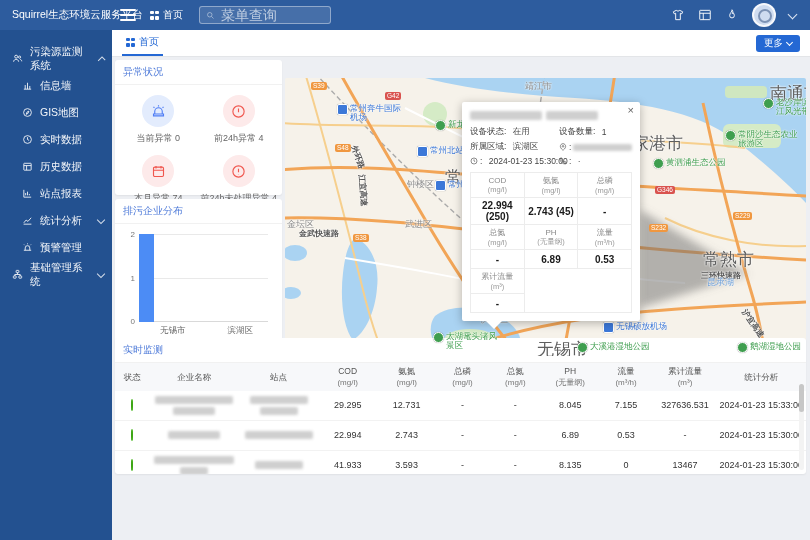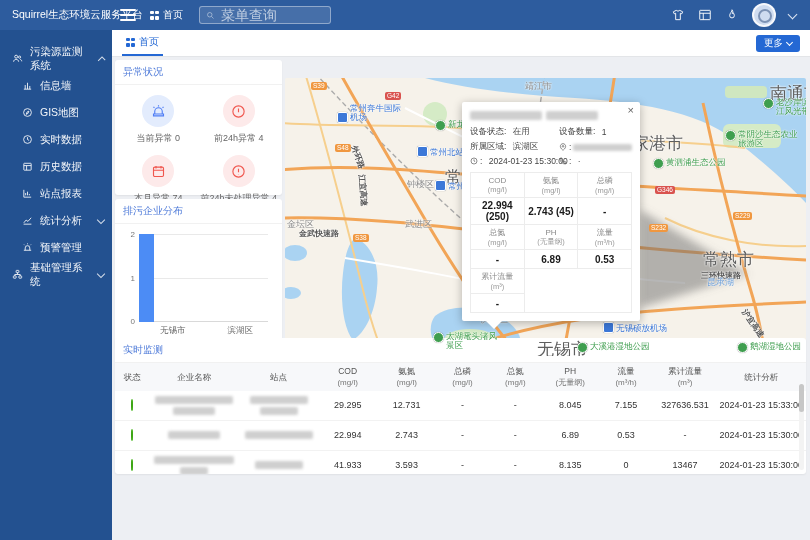--- a/index.html
+++ b/index.html
@@ -65,21 +65,21 @@
   
   #map{position:absolute;left:173px;top:2px;width:521px;height:278px;background:#f6f2ea;overflow:hidden;border-radius:2px;margin-top:20px;}
   #map svg.base{position:absolute;left:0;top:0;z-index:0;}
   .mlabel{position:absolute;z-index:2;color:#8a8a8a;font-size:9px;white-space:nowrap;text-shadow:0 0 2px #fff,0 0 2px #fff;}
   .mlabel.city{font-size:17px;color:#5e5e5e;}
   .mlabel.road{font-size:8px;font-weight:bold;color:#555;}
   .mlabel.water{color:#6fa0d8;}
   .poi{position:absolute;z-index:2;display:flex;align-items:flex-start;gap:2px;font-size:8.5px;line-height:1.1;text-shadow:0 0 2px #fff,0 0 2px #fff;}
   .poi .dot{width:9px;height:9px;border-radius:50%;border:1.5px solid #fff;box-shadow:0 0 1px rgba(0,0,0,.4);flex:0 0 auto;}
   .poi.green{color:#3f9e4f;} .poi.green .dot{background:#3f9e4f;}
-  .poi.blue{color:#3c78d8;align-items:flex-end;} .poi.blue .dot{background:#3c78d8;border-radius:2px;}
+  .poi.blue{color:#3c78d8;} .poi.blue .dot{background:#3c78d8;border-radius:2px;}
   .badge{position:absolute;z-index:1;font-size:6.5px;color:#fff;border-radius:2px;padding:0 2px;line-height:8px;height:8px;}
   .badge.s{background:#f0973f;} .badge.g{background:#d9534f;}
   .pin{position:absolute;z-index:3;width:13px;height:16px;}
   
   .popup{position:absolute;left:177px;top:24px;width:178px;z-index:5;background:#fff;border-radius:2px;
          box-shadow:0 2px 10px rgba(0,0,0,.28);padding:7px 8px 8px;box-sizing:border-box;}
   .popup-close{position:absolute;right:6px;top:3px;font-size:11px;color:#666;cursor:pointer;line-height:1;}
   .popup-title{display:flex;gap:4px;margin:2px 0 6px;}
   .blur{background:#cfcfcf;border-radius:2px;filter:blur(1.6px);display:inline-block;}
   .pinfo{display:grid;grid-template-columns:55% 45%;row-gap:3px;font-size:8.5px;color:#444;margin-bottom:6px;}

